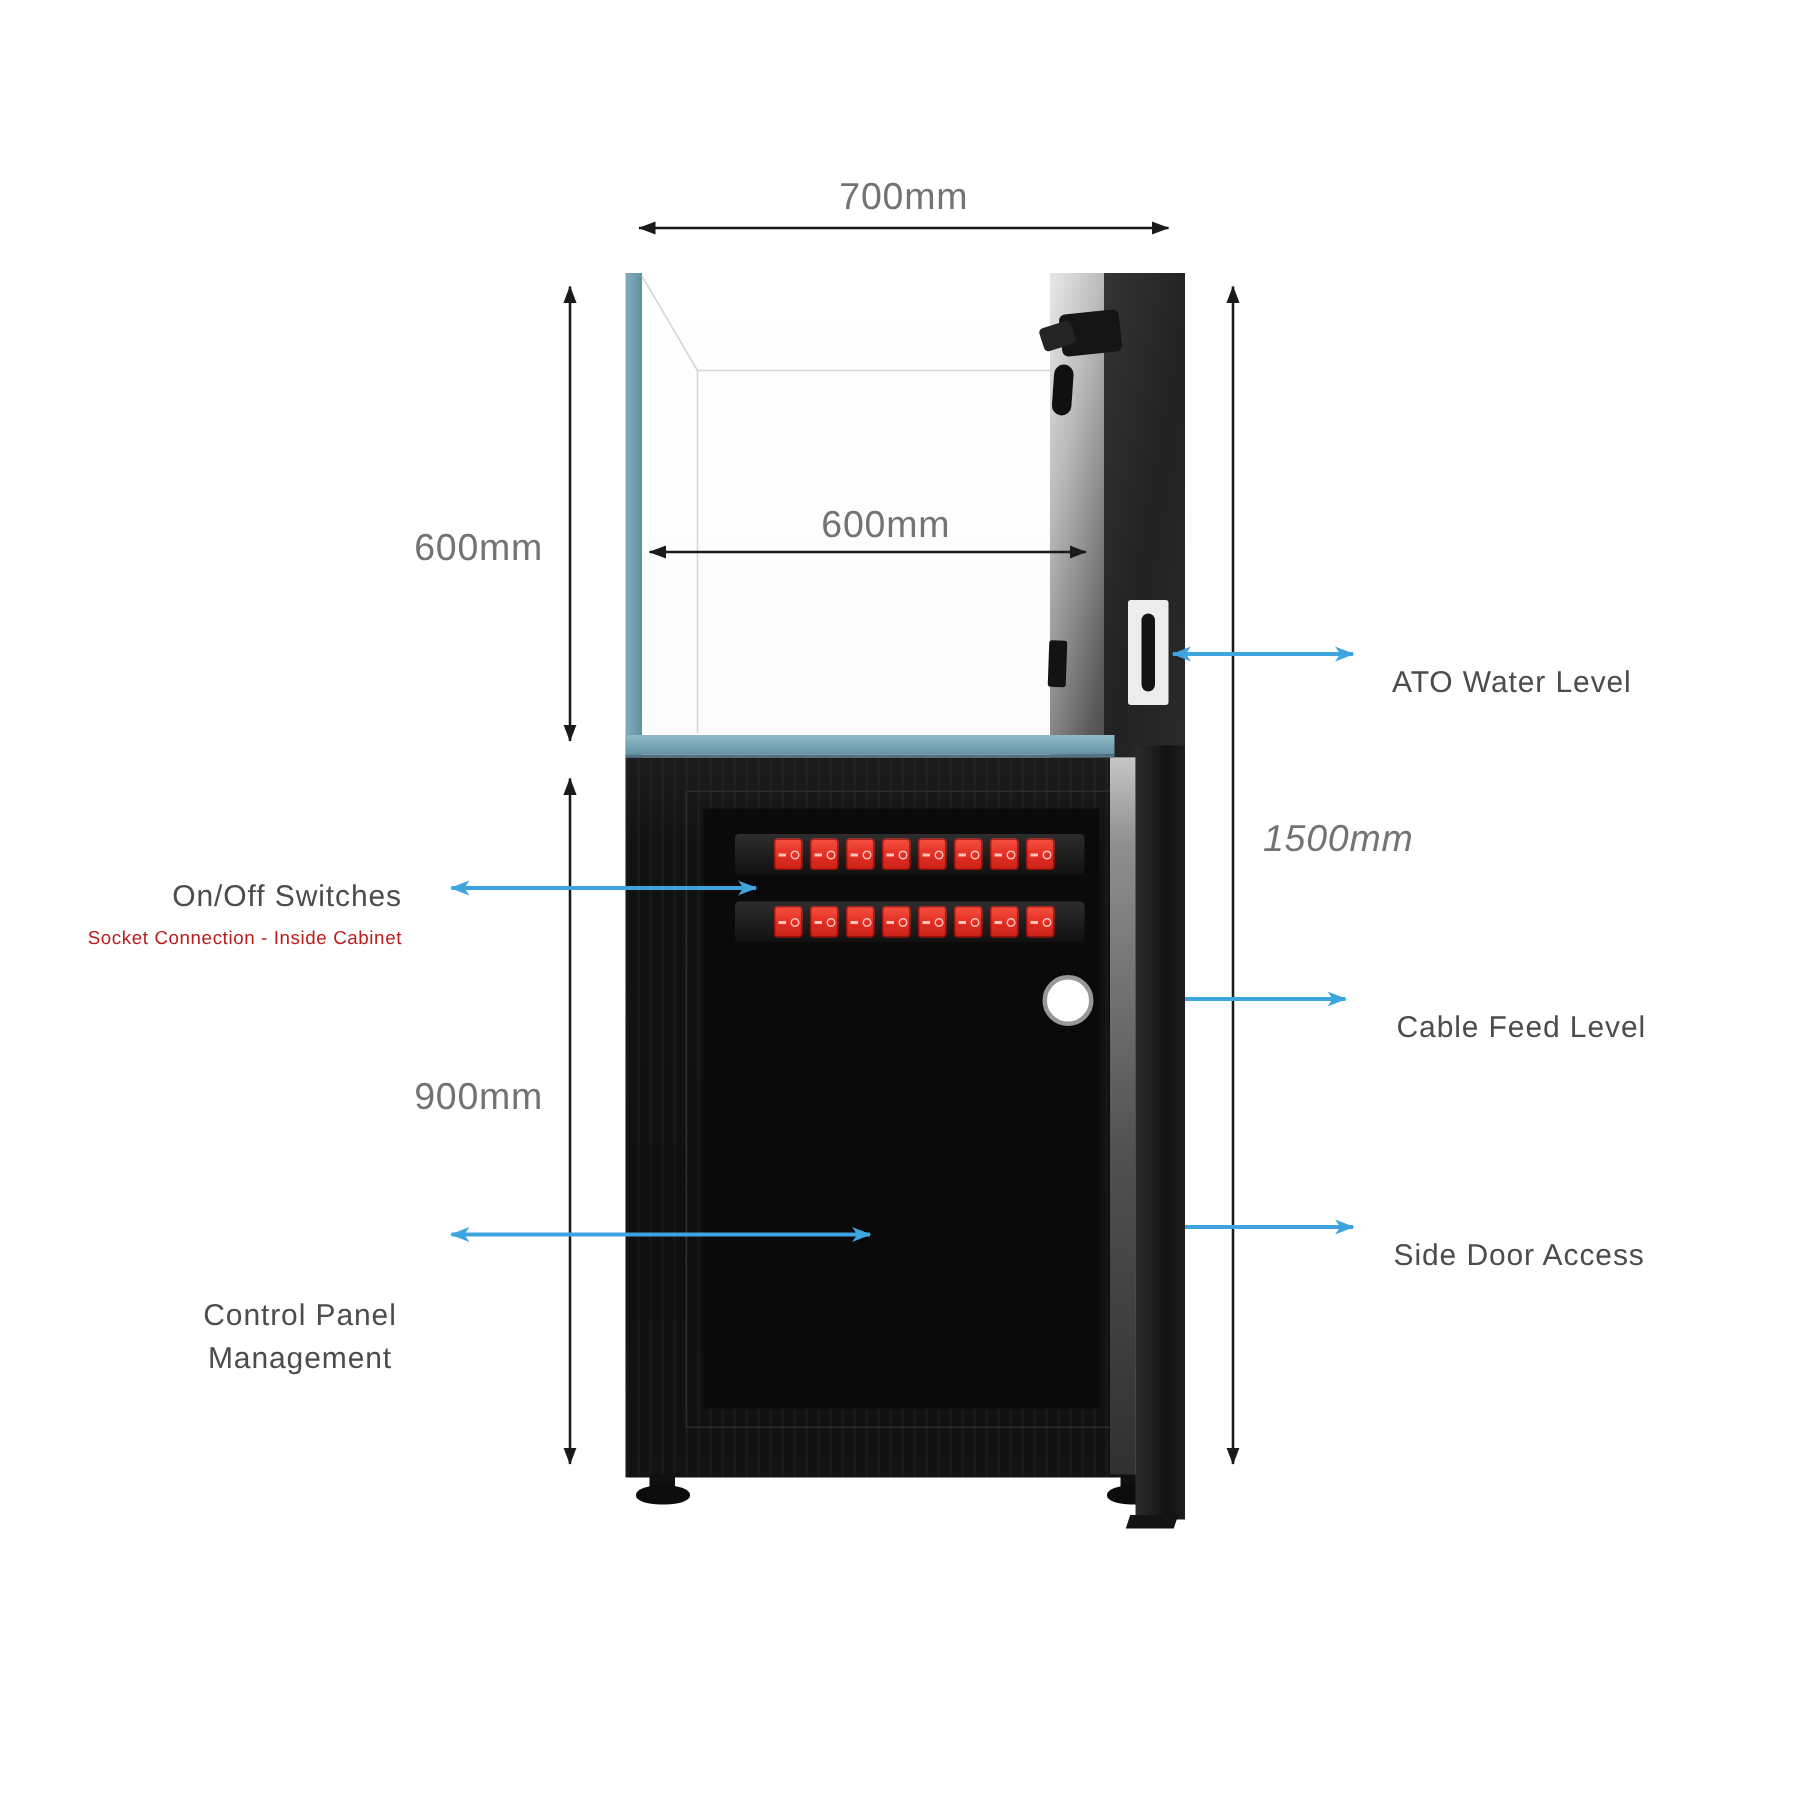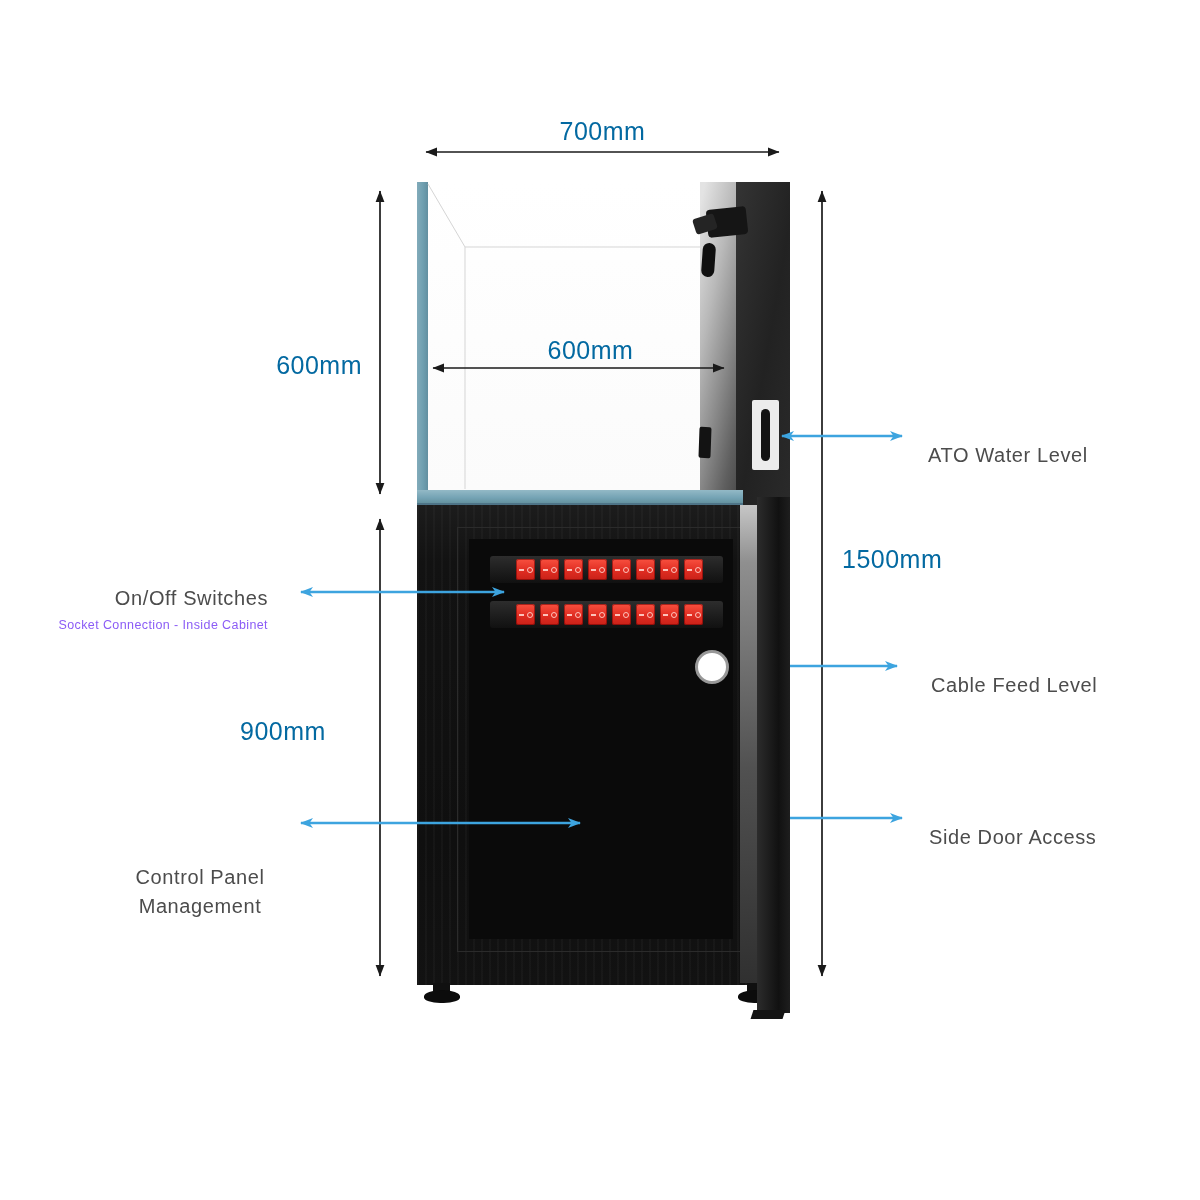--- a/index.html
+++ b/index.html
@@ -1,22 +1,22 @@
 <!DOCTYPE html>
 <html><head>
 <meta charset="utf-8">
 <style>
   html,body{margin:0;padding:0;background:#ffffff;}
   #canvas{position:relative;width:1200px;height:1200px;background:#ffffff;overflow:hidden;
           font-family:"Liberation Sans","DejaVu Sans",sans-serif;}
 
   
-  .dim-label{position:absolute;color:#0369a1;font-size:25px;letter-spacing:.5px;white-space:nowrap;}
+  .dim-label{position:absolute;color:#737373;font-size:25px;letter-spacing:.5px;white-space:nowrap;}
   .feat-label{position:absolute;color:#4c4c4c;font-size:20px;letter-spacing:.6px;line-height:29px;white-space:nowrap;margin-top:18px;}
-  .feat-sub{font-size:12.5px;letter-spacing:.4px;color:#8b5cf6;margin-top:5px;line-height:15px;}
+  .feat-sub{font-size:12.5px;letter-spacing:.4px;color:#b91c1c;margin-top:5px;line-height:15px;}
 
   
   .glass-left{position:absolute;left:417px;top:182px;width:11px;height:323px;
               background:linear-gradient(90deg,#82abba,#6f9fb0 55%,#628fa0);}
   .tank-interior{position:absolute;left:428px;top:182px;width:272px;height:308px;
                  background:linear-gradient(180deg,#ffffff,#fbfbfb);}
   .overflow-area{position:absolute;left:700px;top:182px;width:36px;height:323px;
                  background:linear-gradient(102deg,#e3e3e3 5%,#b9b9b9 35%,#8d8d8d 60%,#5f5f5f 85%,#4a4a4a);}
   .side-panel{position:absolute;left:736px;top:182px;width:54px;height:323px;
               background:linear-gradient(100deg,#343434,#222222 55%,#2a2a2a);}
@@ -208,22 +208,22 @@
       <line x1="782" y1="436" x2="902" y2="436" marker-start="url(#bl)" marker-end="url(#bl)"></line>
       <line x1="745" y1="666" x2="897" y2="666" marker-start="url(#bl)" marker-end="url(#bl)"></line>
       <line x1="301" y1="823" x2="580" y2="823" marker-start="url(#bl)" marker-end="url(#bl)"></line>
       <line x1="760" y1="818" x2="902" y2="818" marker-start="url(#bl)" marker-end="url(#bl)"></line>
     </g>
   </svg>
 
   <div class="dim-label" style="left:540px;top:117px;width:125px;text-align:center;">700mm</div>
   <div class="dim-label" style="left:528px;top:336px;width:125px;text-align:center;">600mm</div>
   <div class="dim-label" style="left:240px;top:351px;width:122px;text-align:right;">600mm</div>
-  <div class="dim-label" style="left:240px;top:717px;width:122px;text-align:left;">900mm</div>
-  <div class="dim-label" style="left:842px;top:545px;">1500mm</div>
+  <div class="dim-label" style="left:240px;top:717px;width:122px;text-align:right;">900mm</div>
+  <div class="dim-label" style="left:842px;top:545px;font-style:italic;">1500mm</div>
 
   <div class="feat-label" style="left:40px;top:566px;width:228px;text-align:right;">
     <div>On/Off Switches</div>
     <div class="feat-sub">Socket Connection - Inside Cabinet</div>
   </div>
 
   <div class="feat-label" style="left:928px;top:423px;">ATO Water Level</div>
 
   <div class="feat-label" style="left:931px;top:653px;">Cable Feed Level</div>
 

